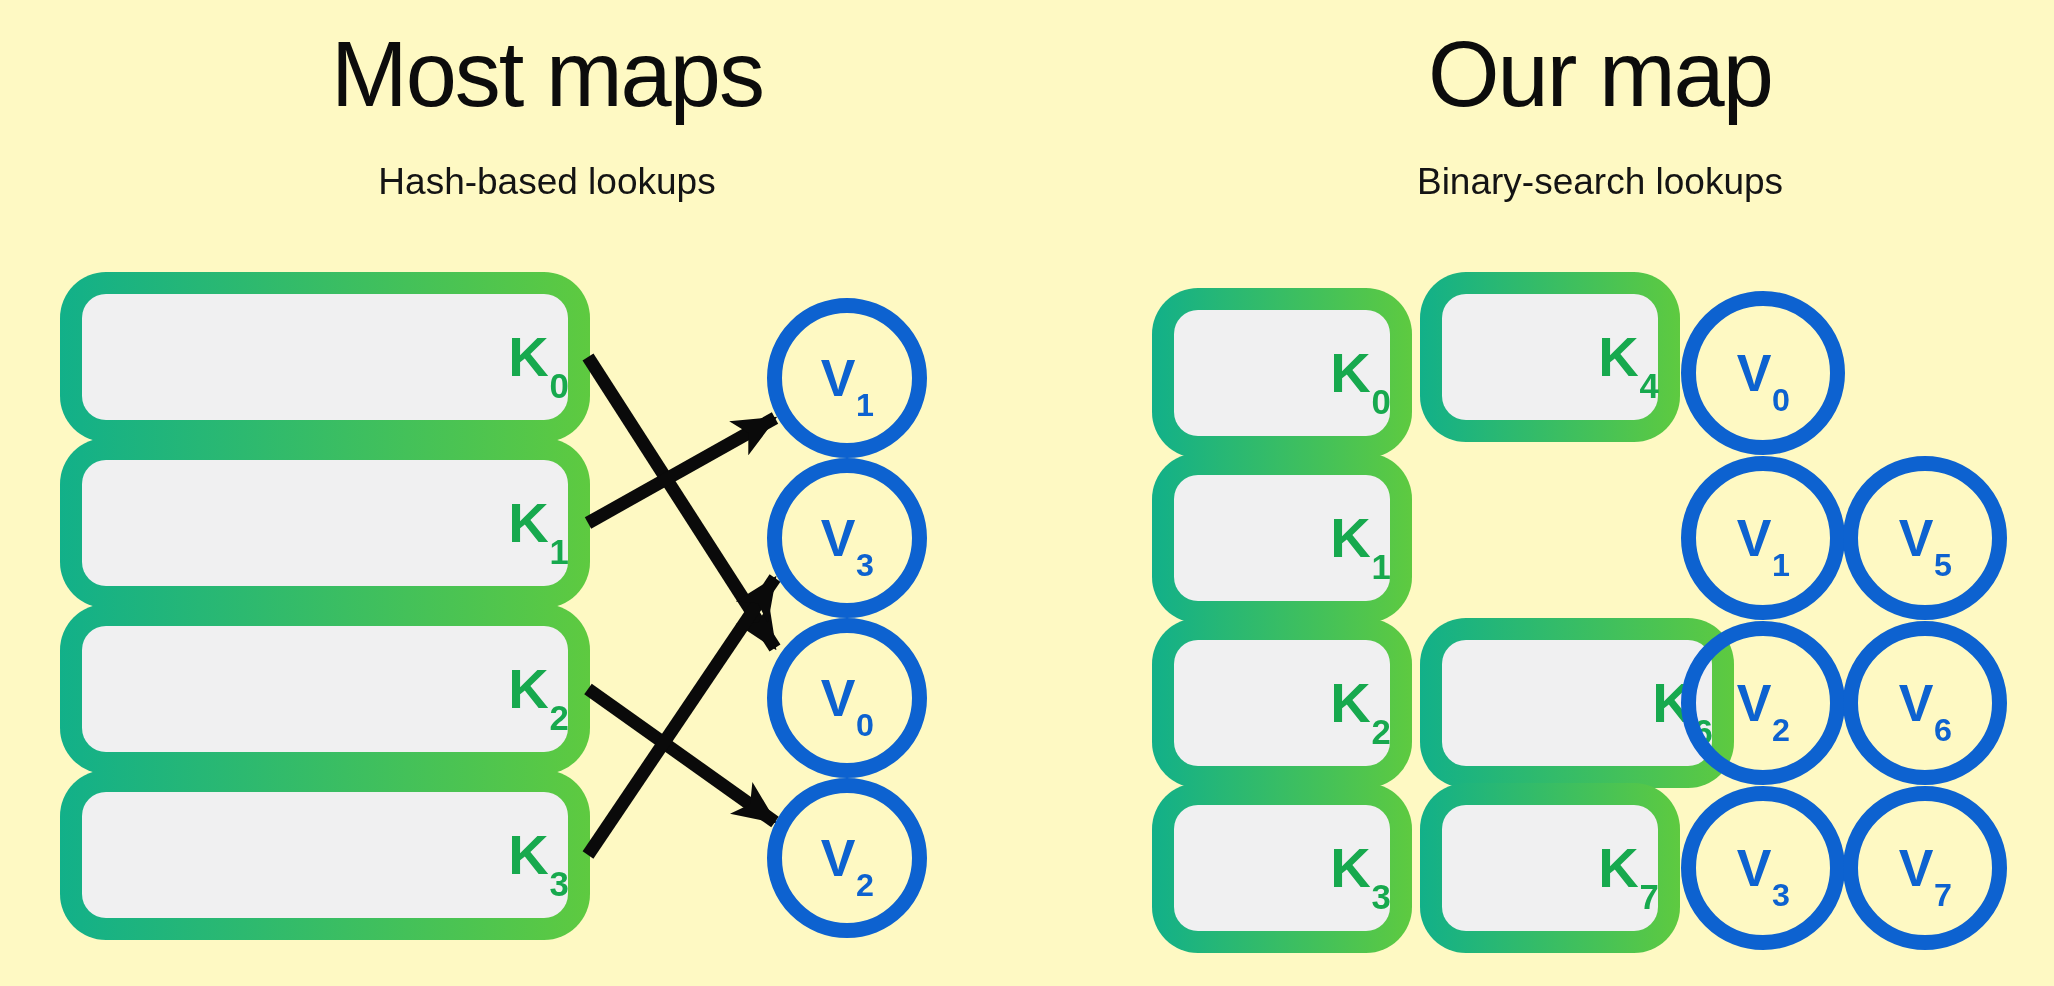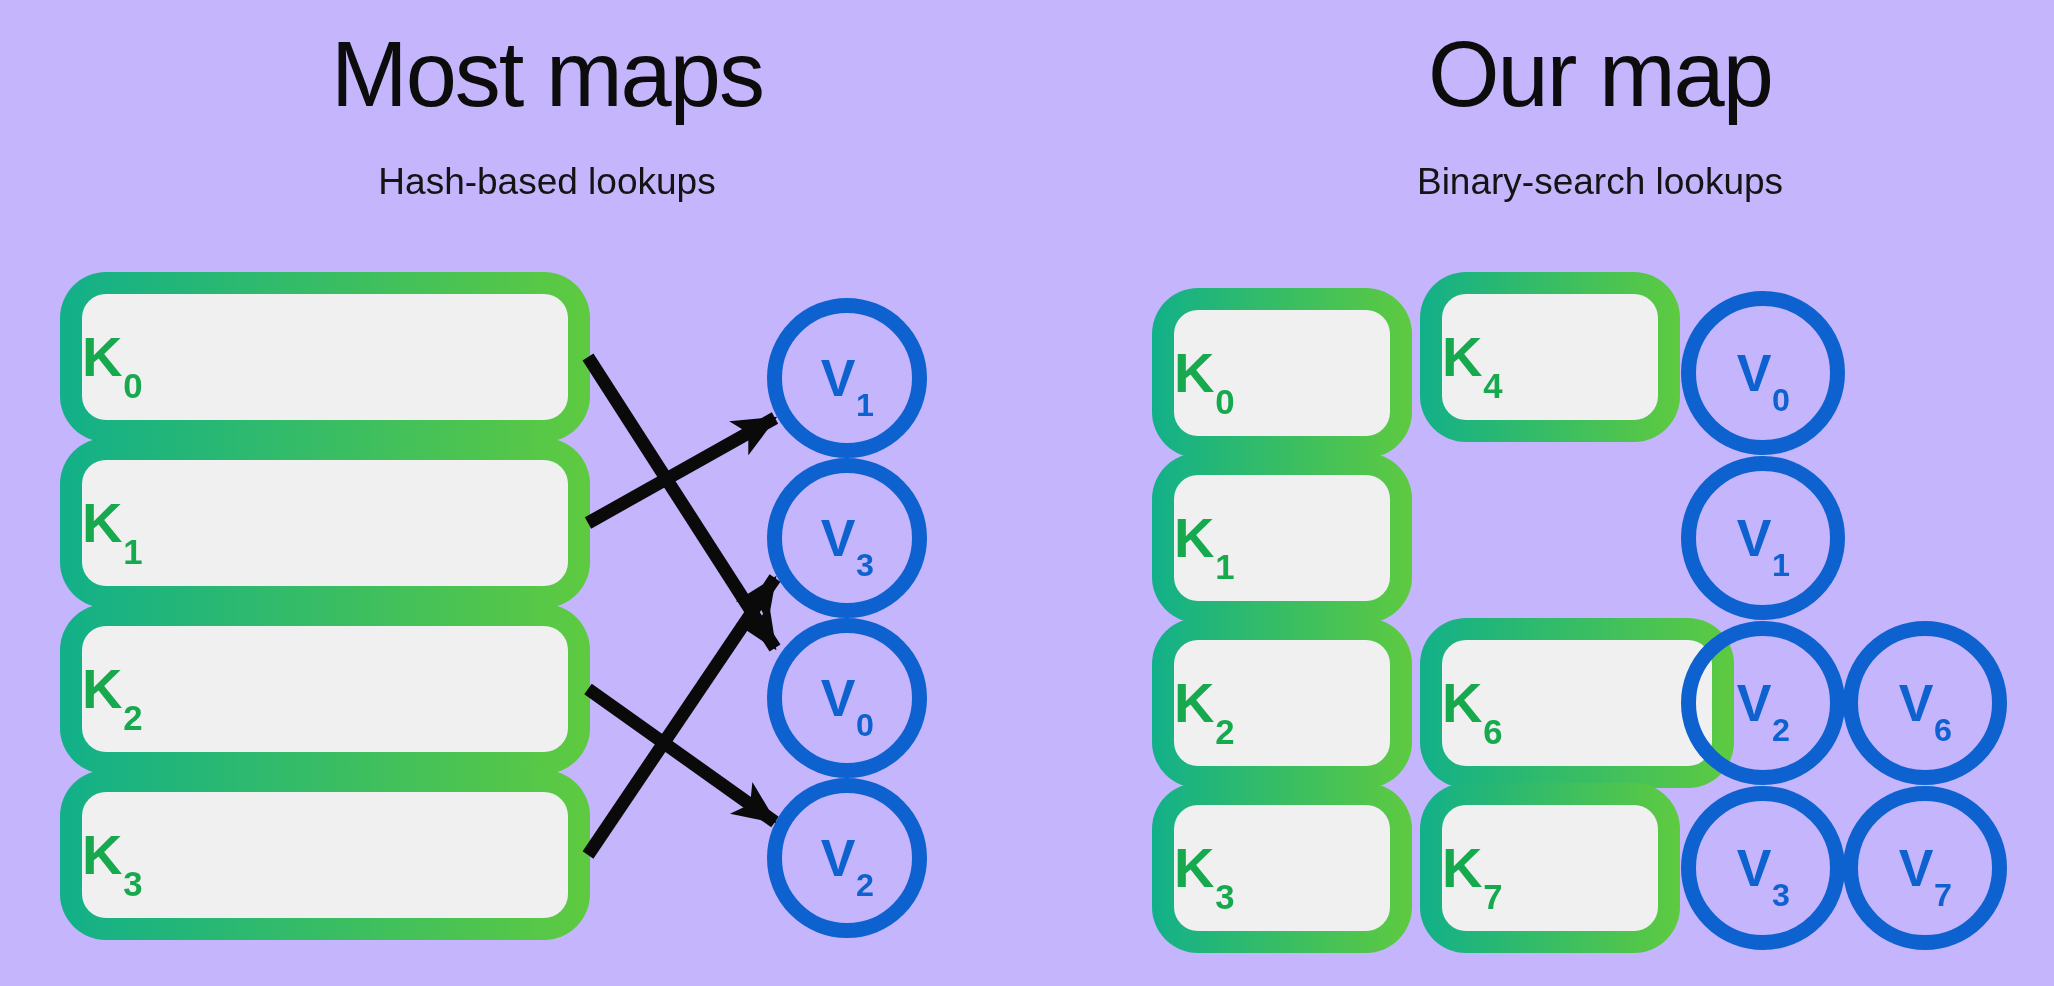--- a/index.html
+++ b/index.html
@@ -1,38 +1,38 @@
 <!DOCTYPE html>
 <html><head>
 <meta charset="utf-8">
 <style>
   html,body { margin:0; padding:0; background:#f0f0f1; }
   .canvas {
     position:relative; width:2054px; height:986px;
-    background:#c4b5fd; overflow:hidden;
+    background:#fef9c3; overflow:hidden;
     font-family:"Liberation Sans", sans-serif;
   }
   .title {
     position:absolute; transform:translateX(-50%);
     font-size:92px; font-weight:500; color:#0c0c0c;
     letter-spacing:-2px; white-space:nowrap; line-height:1;
   }
   .subtitle {
     position:absolute; transform:translateX(-50%);
     font-size:37px; font-weight:400; color:#141414;
     white-space:nowrap; line-height:1.2;
   }
   .key-box {
     position:absolute; box-sizing:border-box;
     background:linear-gradient(90deg,#12b089 0%,#5eca40 100%);
     border-radius:46px; padding:22px;
   }
   .key-inner {
     width:100%; height:100%; background:#f0f0f1;
-    border-radius:24px; display:flex; align-items:center; justify-content:flex-start;
+    border-radius:24px; display:flex; align-items:center; justify-content:flex-end;
   }
   .key-label { color:#17a94e; font-size:56px; font-weight:bold; line-height:1; }
   .value-circle {
     position:absolute; box-sizing:border-box;
     border:15px solid #0d62d0; border-radius:50%;
     display:flex; align-items:center; justify-content:center;
   }
   .circle-lg { width:160px; height:160px; }
   .circle-rt { width:164px; height:164px; }
   .value-label { color:#0d62d0; font-size:52px; font-weight:bold; line-height:1; }
@@ -141,20 +141,23 @@
   <div class="value-circle circle-rt" style="left:1681px; top:456px">
     <span class="value-label kv"><span>V</span><sub>1</sub></span>
   </div>
   <div class="value-circle circle-rt" style="left:1681px; top:621px">
     <span class="value-label kv"><span>V</span><sub>2</sub></span>
   </div>
   <div class="value-circle circle-rt" style="left:1681px; top:786px">
     <span class="value-label kv"><span>V</span><sub>3</sub></span>
   </div>
 
+  <div class="value-circle circle-rt" style="left:1843px; top:456px">
+    <span class="value-label kv"><span>V</span><sub>5</sub></span>
+  </div>
   <div class="value-circle circle-rt" style="left:1843px; top:621px">
     <span class="value-label kv"><span>V</span><sub>6</sub></span>
   </div>
   <div class="value-circle circle-rt" style="left:1843px; top:786px">
     <span class="value-label kv"><span>V</span><sub>7</sub></span>
   </div>
 
 </div>
 
 </body></html>

